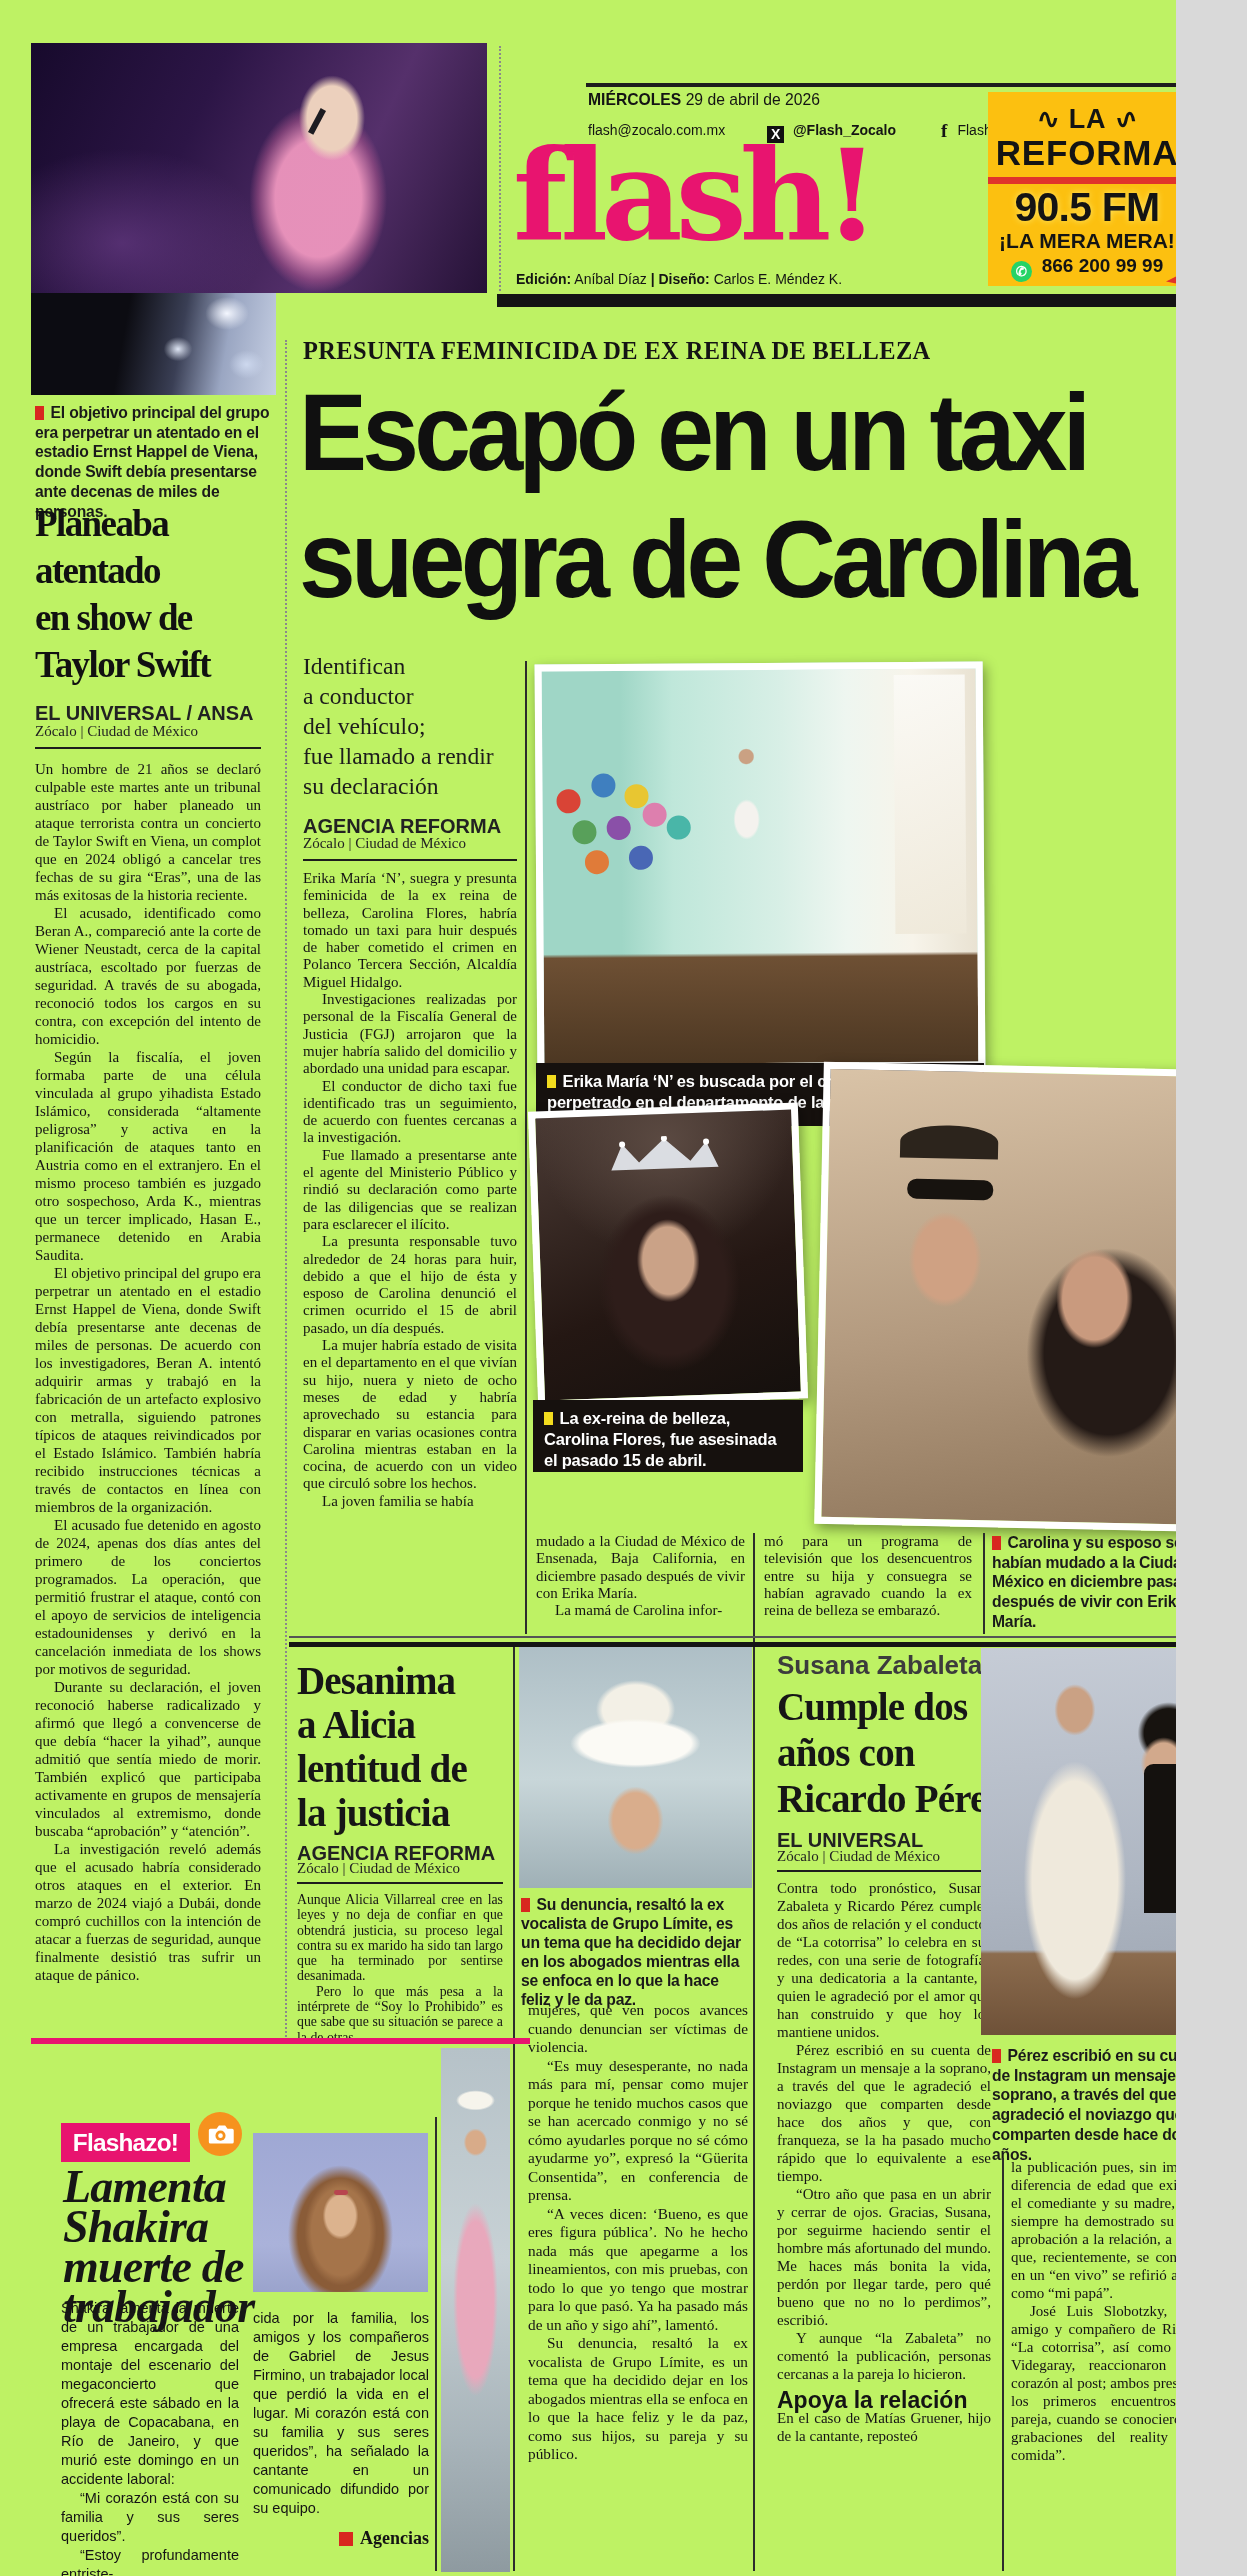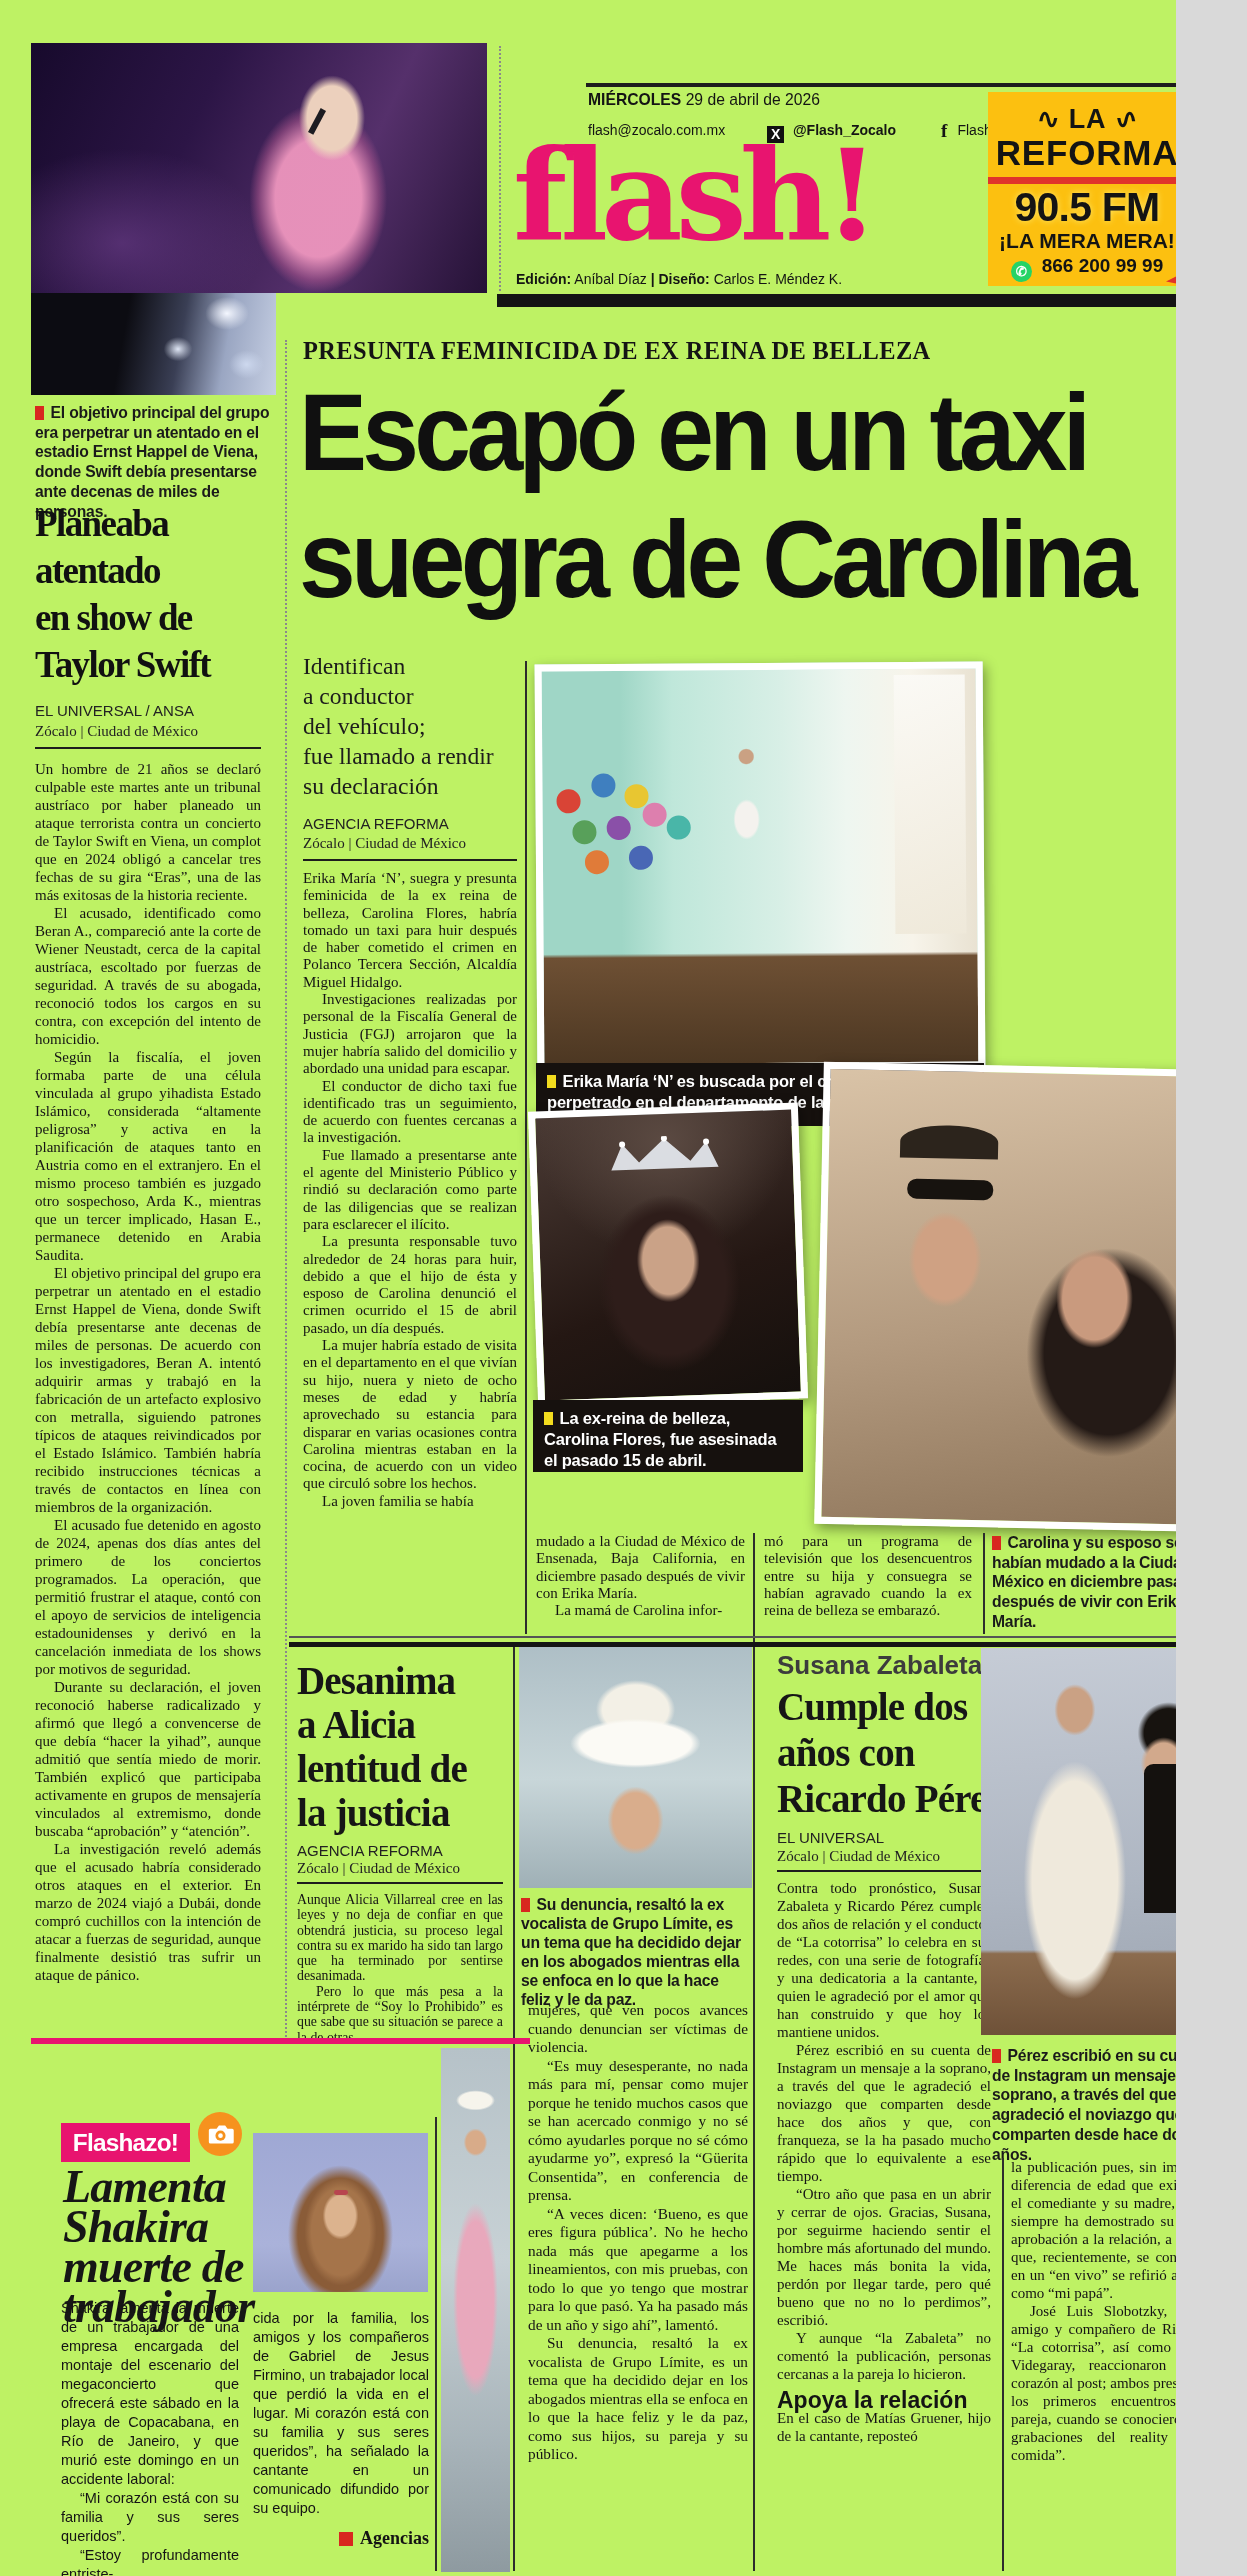--- a/index.html
+++ b/index.html
@@ -15,21 +15,21 @@
   .sq{display:inline-block;width:8.6px;height:13.4px;margin-right:7px;vertical-align:-1.6px}
   .sq-red{background:#D8281F}
   .sq-yel{background:#F2DC1E}
   .vr{position:absolute;width:1.6px;background:#2d2d2d}
   .vd{position:absolute;width:0;border-left:2.4px dotted #8a8a8a}
   .rule{position:absolute;background:#1d1d1d;height:1.6px}
   .capband{position:absolute;background:#16110e;color:#fff;padding:7.9px 11px;box-sizing:border-box;
            font-family:"Liberation Sans",sans-serif;font-weight:bold;font-size:16.5px;line-height:21px;letter-spacing:-0.2px}
   .headline-sans{font-family:Liberation Serif, serif;font-weight:bold;letter-spacing:-1.6px;white-space:pre-line;color:#111}
   .headline-serif{font-family:"Liberation Serif",serif;font-weight:bold;white-space:pre-line;letter-spacing:-0.8px;color:#161616}
-  .byline{font-family:"Liberation Sans",sans-serif;font-weight:normal;font-size:15px;color:#222}
+  .byline{font-family:"Liberation Sans",sans-serif;font-weight:bold;font-size:20px;color:#222}
   .dateline{font-family:"Liberation Serif",serif;font-size:15px;color:#222}
   .lead-line{font-family:"Liberation Sans",sans-serif;font-weight:bold;font-size:102px;line-height:116px;
              letter-spacing:-4.7px;white-space:nowrap;transform:scaleY(1.08);transform-origin:left top;color:#101010}
   .flash-logo{font-family:"DejaVu Serif",serif;font-weight:bold;font-size:126px;line-height:126px;
               color:#E8146F;letter-spacing:-7px}
   .photo{position:absolute}
   .framed{border:7px solid #fff;box-shadow:2.4px 4.7px 12.6px rgba(0,0,0,.4)}
   .radio-box{position:absolute;background:#FCC010;text-align:center;font-family:"Liberation Sans",sans-serif;color:#141414}
   .ov{position:absolute}
 </style>

